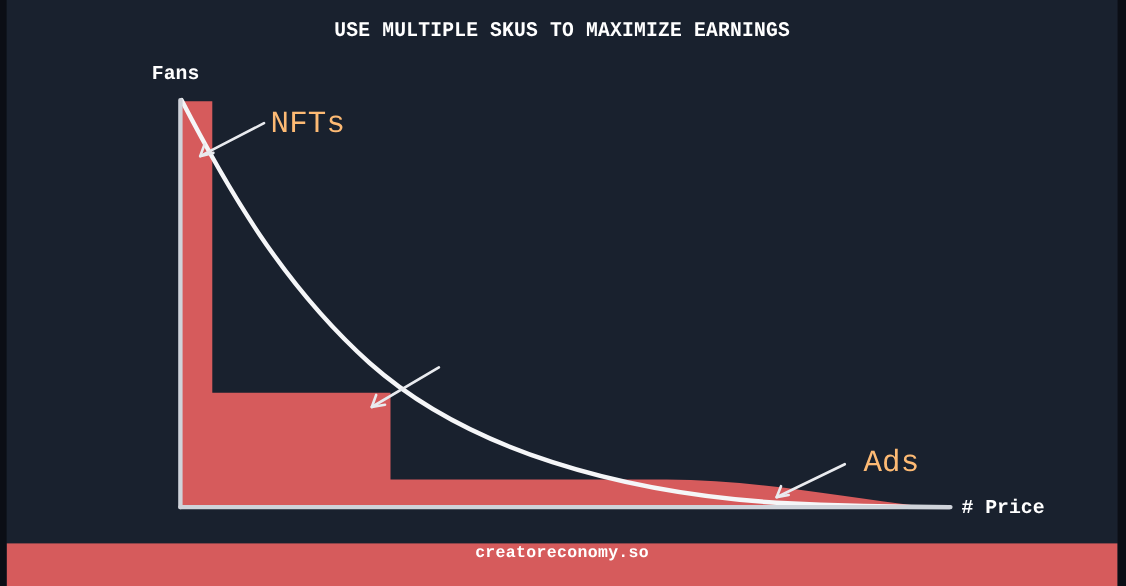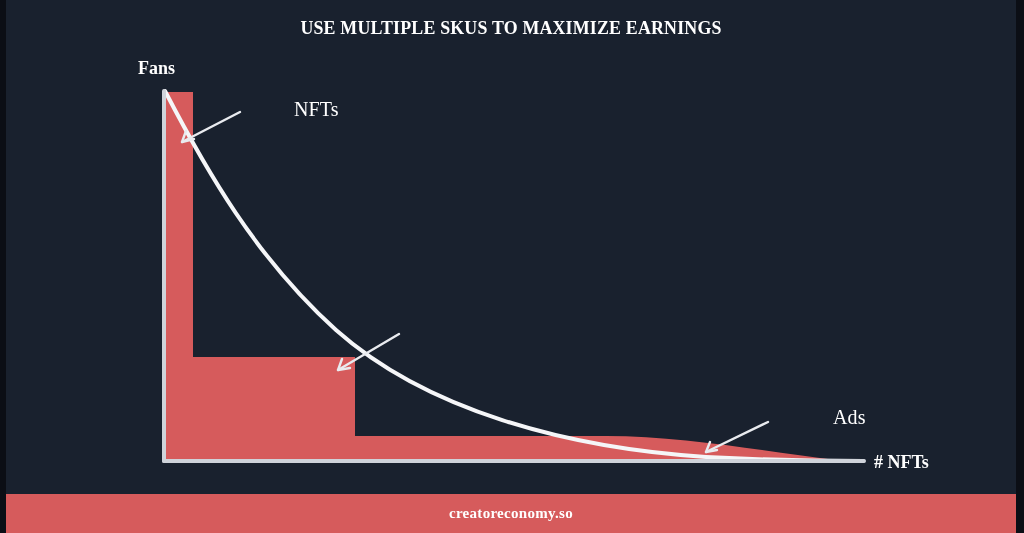--- a/index.html
+++ b/index.html
@@ -6,21 +6,21 @@
     margin: 0;
     padding: 0;
     background: #0a0d14;
   }
   #slide {
     position: relative;
     width: 1024px;
     height: 533px;
     background: #19212e;
     overflow: hidden;
-    font-family: Liberation Serif, serif;
+    font-family: Liberation Mono, monospace;
     box-sizing: border-box;
     border-left: 6px solid #0b0e15;
     border-right: 8px solid #0b0e15;
   }
   #chart-title {
     position: absolute;
     top: 17px;
     left: 0;
     width: 1010px;
     text-align: center;
@@ -39,41 +39,39 @@
   }
   .axis-label {
     position: absolute;
     color: #ffffff;
     font-size: 18px;
     font-weight: bold;
     white-space: nowrap;
   }
   .callout-label {
     position: absolute;
-    color: #ffffff;
-    font-size: 20px;
+    color: #fdba74;
+    font-size: 28px;
     font-weight: normal;
     white-space: nowrap;
     letter-spacing: 0.1px;
-    margin-left: 48px;
   }
   #label-price { left: 132px; top: 58px; }
   #label-fans  { left: 868px; top: 452px; }
   #label-nfts          { left: 240px; top: 98px; }
   #label-subscriptions { left: 399px; top: 321px; }
   #label-ads           { left: 779px; top: 406px; }
   #footer-band {
     position: absolute;
     left: 0;
     right: 0;
     bottom: 0;
     height: 39px;
     background: #d65b5c;
     display: flex;
-    align-items: center;
     justify-content: center;
     margin-top: 16px;
   }
   #footer-text {
     color: #ffffff;
     font-size: 15px;
     font-weight: bold;
     letter-spacing: 0.3px;
   }
 </style>
@@ -116,21 +114,21 @@
       <path d="M 332 370 L 344 368 M 332 370 L 336 359" stroke="#e9ebef" stroke-width="2.4" fill="none" stroke-linecap="round"></path>
     </g>
 
     <g>
       <line x1="762" y1="422" x2="700" y2="452" stroke="#e9ebef" stroke-width="2.4" stroke-linecap="round"></line>
       <path d="M 700 452 L 711 450 M 700 452 L 704 442" stroke="#e9ebef" stroke-width="2.4" fill="none" stroke-linecap="round"></path>
     </g>
   </svg>
 
   <div class="axis-label" id="label-price">Fans</div>
-  <div class="axis-label" id="label-fans"># NFTs</div>
+  <div class="axis-label" id="label-fans"># Price</div>
 
   <div class="callout-label" id="label-nfts">NFTs</div>
   <div class="callout-label" id="label-ads">Ads</div>
 
   <div id="footer-band">
     <span id="footer-text">creatoreconomy.so</span>
   </div>
 
 </div>
 

